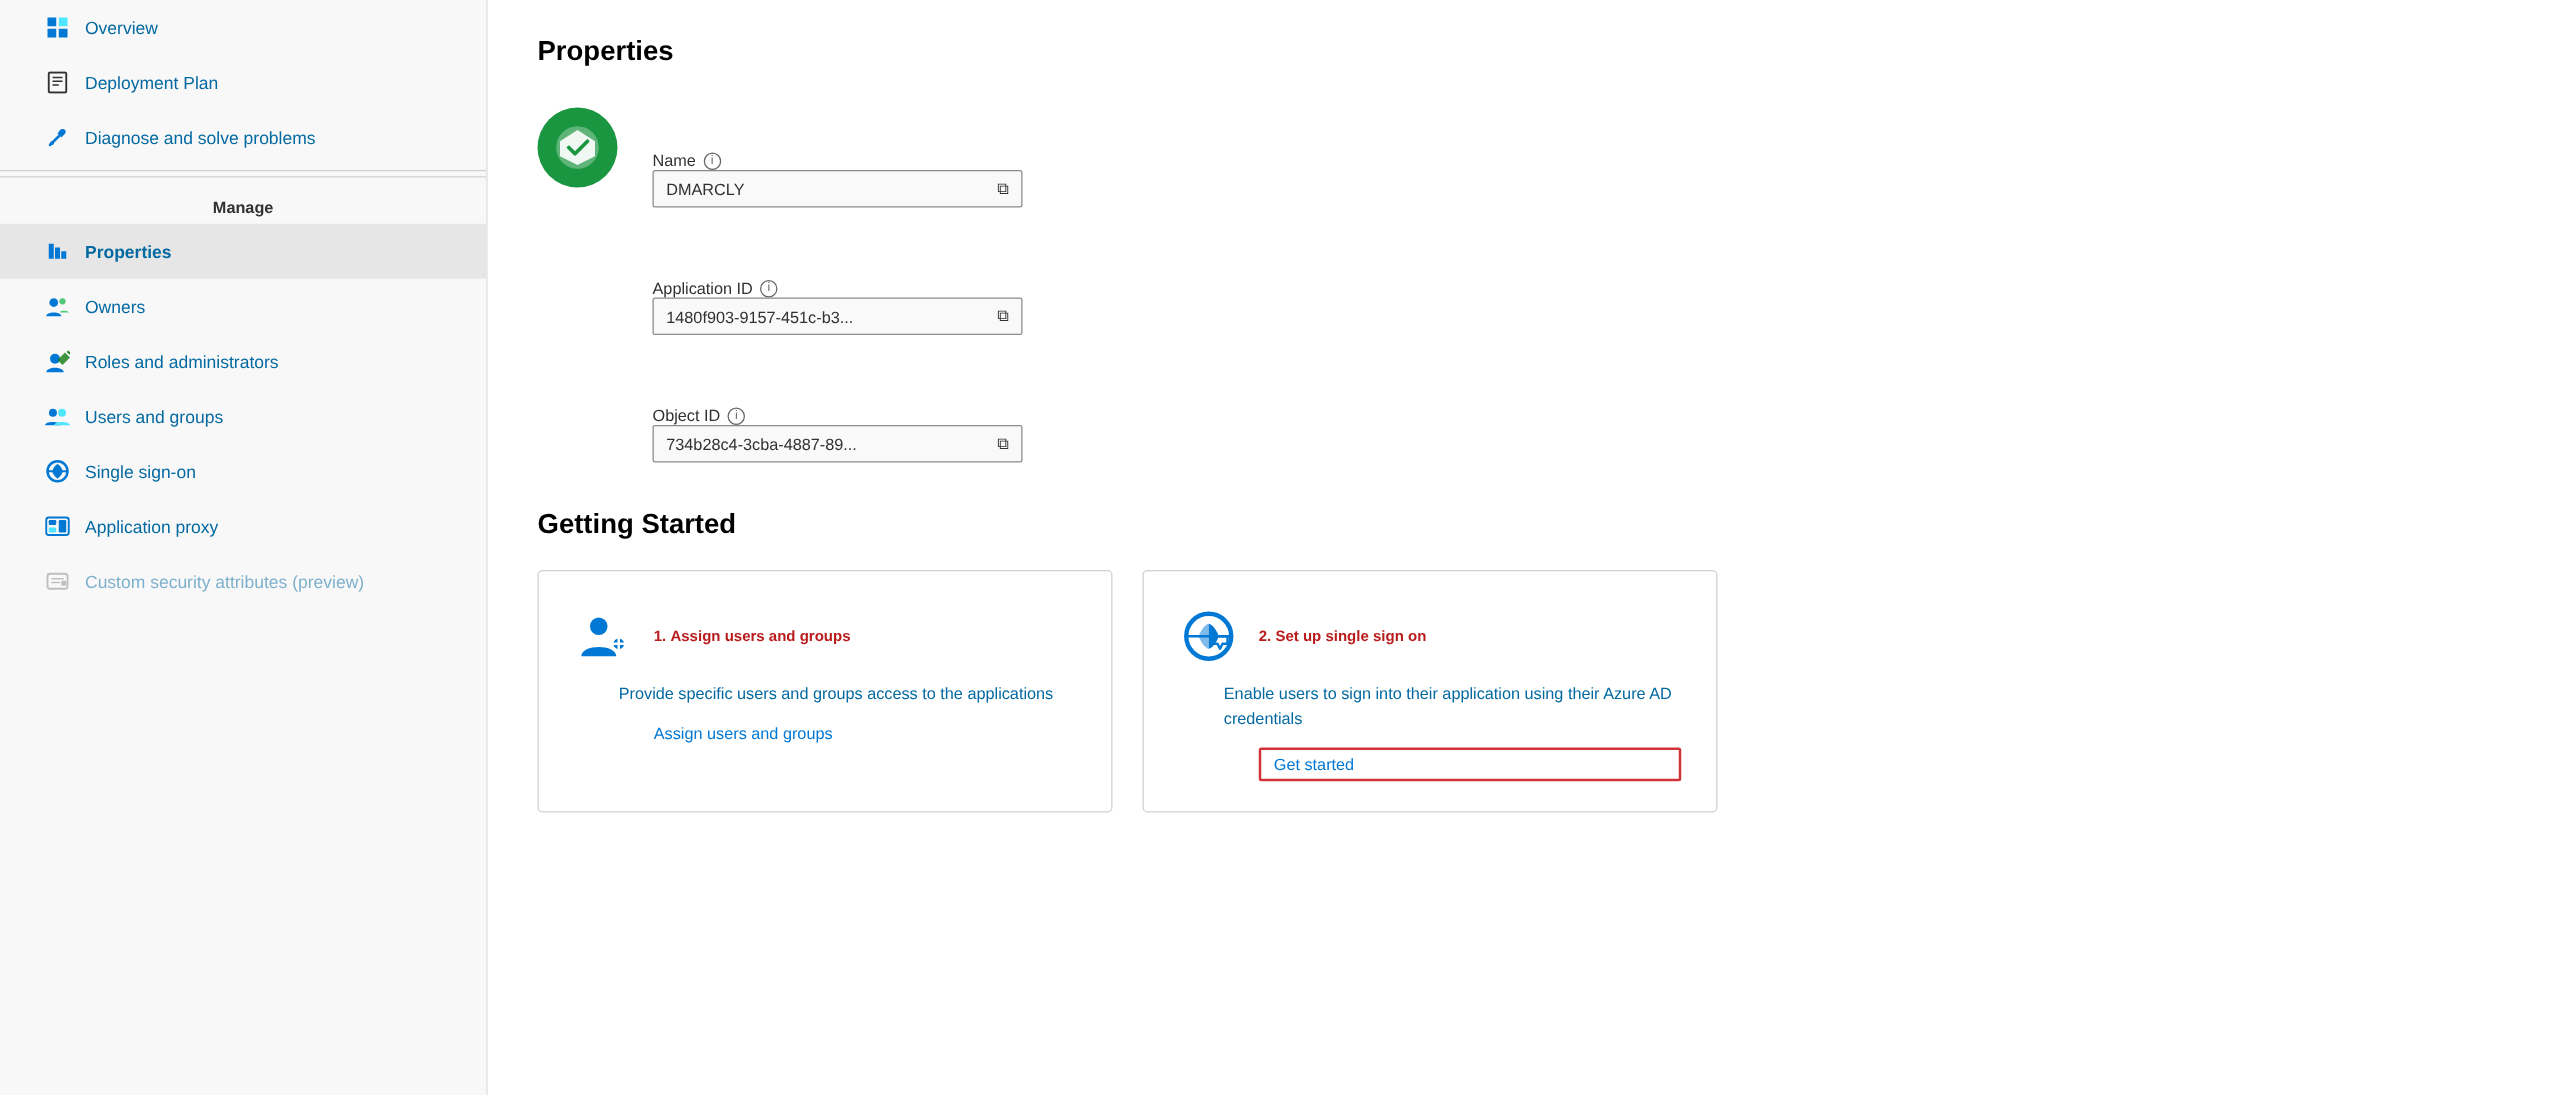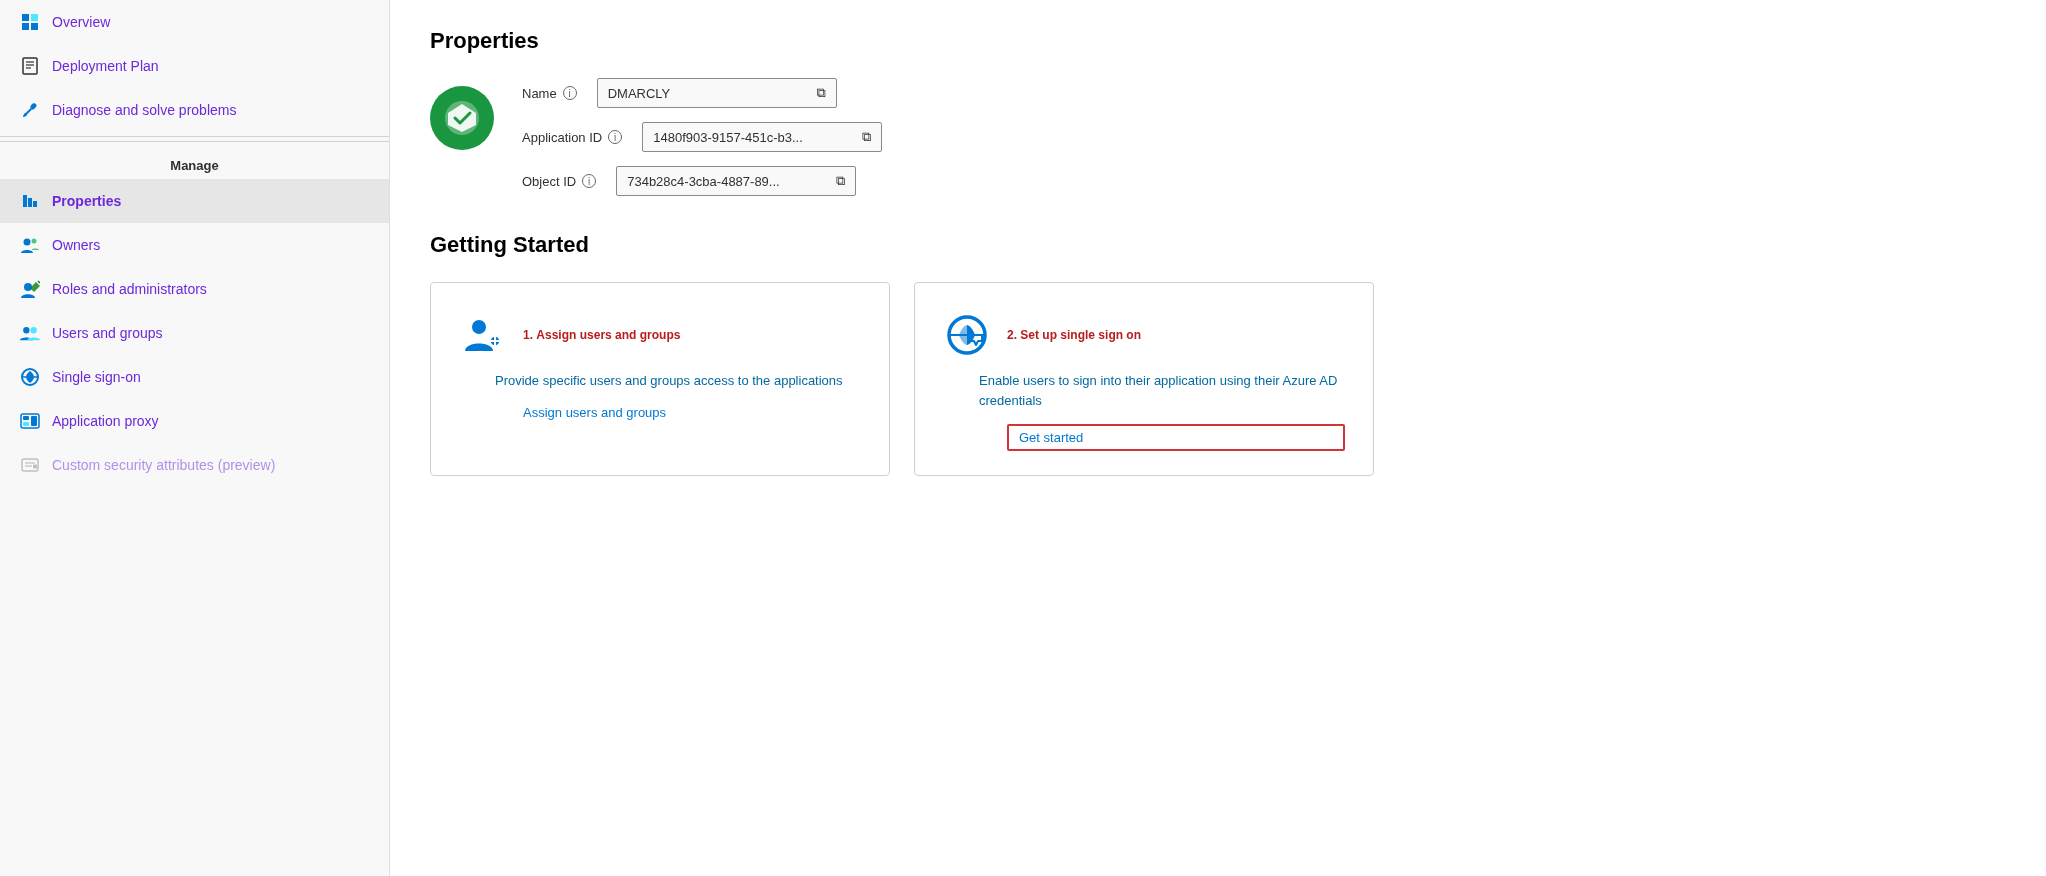--- a/index.html
+++ b/index.html
@@ -10,24 +10,24 @@
       width: 390px;
       min-width: 390px;
       background: #f8f8f8;
       border-right: 1px solid #e0e0e0;
       overflow-y: auto;
       padding-top: 0;
     }
     .sidebar-item {
       display: flex;
       align-items: center;
-      padding: 12px 20px;
+      padding: 12px 36px;
       cursor: pointer;
       font-size: 14px;
-      color: #6d28d9;
+      color: #0369a1;
       gap: 12px;
     }
     .sidebar-item.active { background: #e6e6e6; font-weight: 600; }
     .sidebar-icon {
       width: 20px;
       height: 20px;
       display: flex;
       align-items: center;
       justify-content: center;
       flex-shrink: 0;
@@ -69,21 +69,21 @@
       background: #1a9640;
       display: flex;
       align-items: center;
       justify-content: center;
       flex-shrink: 0;
       margin-top: 8px;
     }
     .app-logo svg { width: 38px; height: 38px; }
 
     .properties-fields { display: flex; flex-direction: column; gap: 14px; }
-    .field-group { display: flex; flex-direction: row; gap: 20px; }
+    .field-group { display: flex; flex-direction: column; gap: 0; margin-top: 43px; }
     .field-label {
       font-size: 13px;
       color: #323130;
       display: flex;
       align-items: center;
       gap: 6px;
     }
     .field-label .info-icon {
       width: 14px;
       height: 14px;
@@ -96,21 +96,21 @@
       color: #666;
       cursor: help;
     }
     .field-input {
       display: flex;
       align-items: center;
       border: 1px solid #8a8a8a;
       border-radius: 2px;
       background: #f9f9f9;
       padding: 6px 10px;
-      width: 240px;
+      width: 296px;
       justify-content: space-between;
     }
     .field-input span { font-size: 13px; color: #323130; }
     .copy-icon {
       cursor: pointer;
       color: #666;
       font-size: 14px;
     }
 
     

